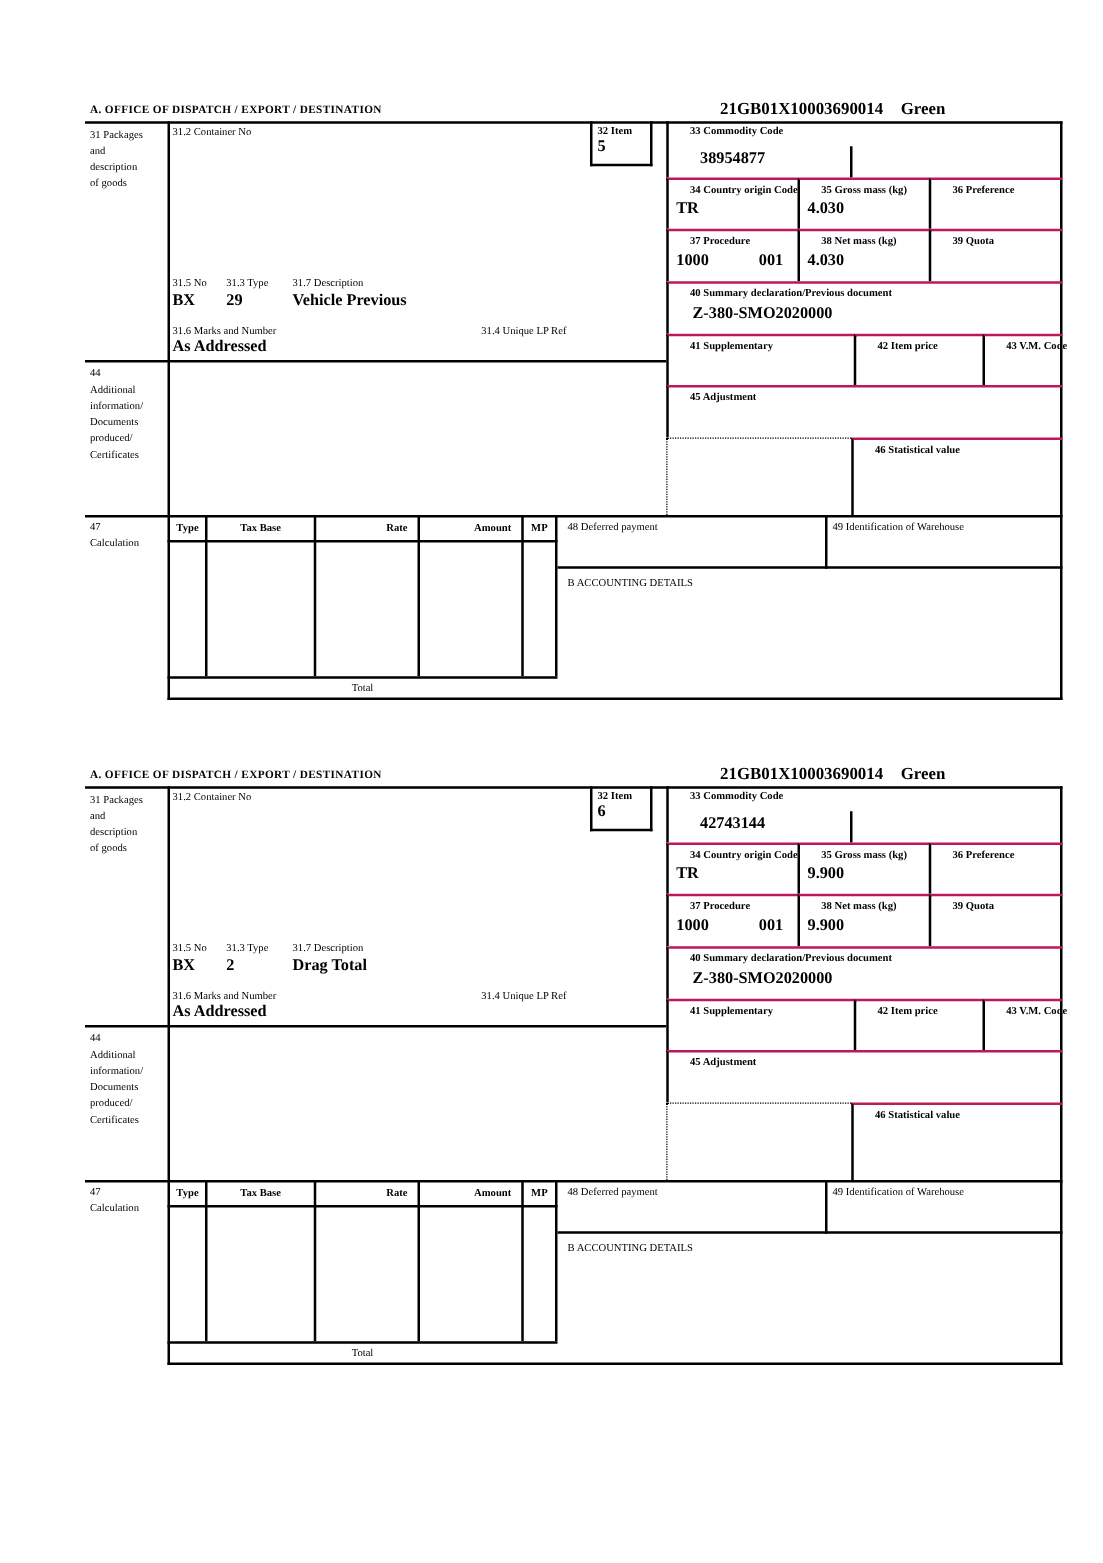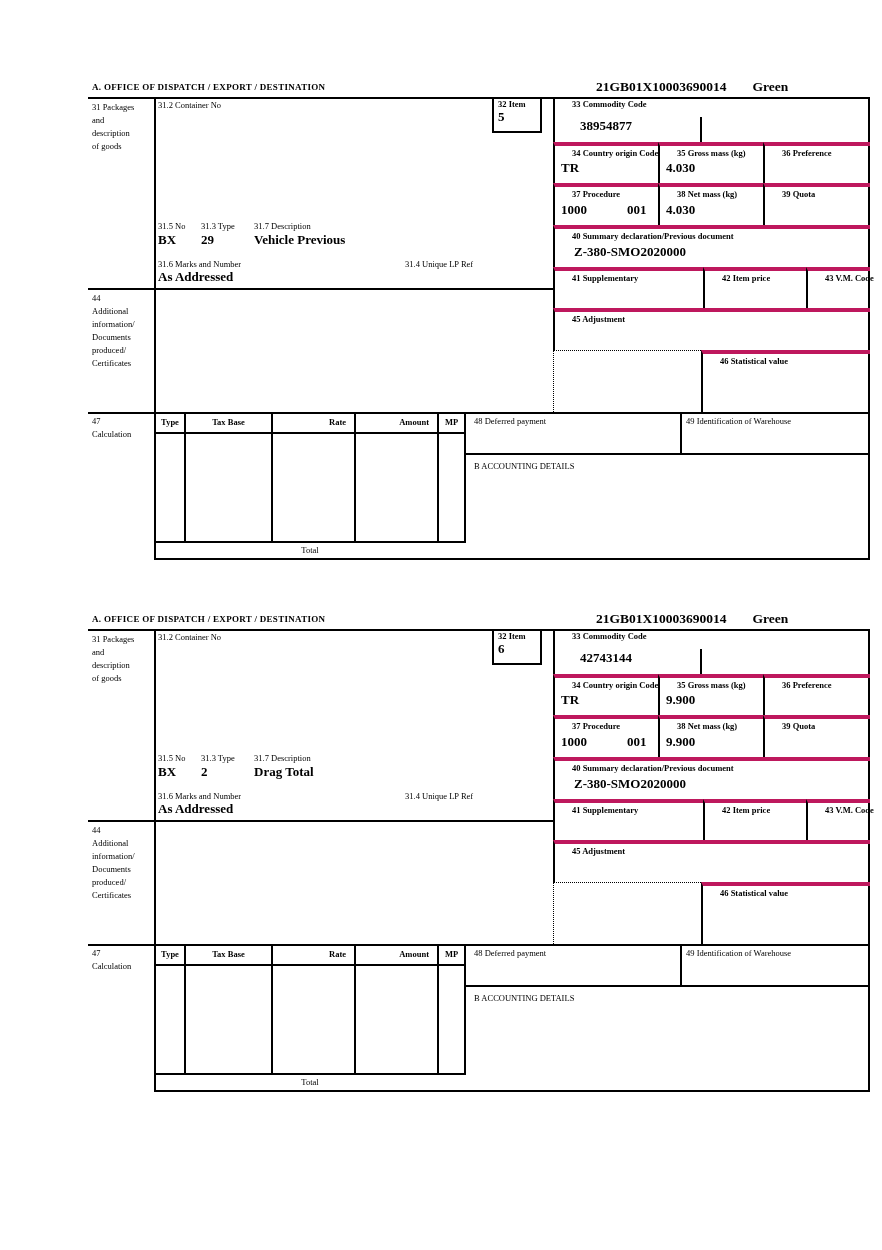--- a/index.html
+++ b/index.html
@@ -1,31 +1,31 @@
 <!DOCTYPE html>
 <html><head>
 <meta charset="utf-8">
 <style>
   html,body{margin:0;padding:0;background:#fff;}
   #page{position:relative;width:882px;height:1250px;background:#fff;overflow:hidden;
         font-family:"Liberation Serif",serif;color:#000;}
-  .sec{position:absolute;left:88px;width:782px;height:541px;}
+  .sec{position:absolute;left:68px;width:782px;height:541px;}
   .hl{position:absolute;height:2px;background:#000;}
   .vl{position:absolute;width:2px;background:#000;}
   .lab{font-weight:bold;font-size:8.5px;line-height:10px;white-space:nowrap;}
   .alab{position:absolute;font-weight:normal;font-size:8.5px;line-height:10px;white-space:nowrap;}
   .val{position:absolute;font-weight:bold;font-size:13px;line-height:15px;white-space:nowrap;}
   .cell{position:absolute;box-sizing:border-box;padding:2px 0 0 4px;}
   .bl{border-left:2px solid #000;padding-left:17px;}
-  .bt{border-top:4px solid #be185d;font-family:Liberation Serif, serif;}
+  .bt{border-top:2px solid #be185d;font-family:Liberation Serif, serif;}
   .dotL{border-left:1.5px dotted #000;}
   .dotT{border-top:1.5px dotted #000;}
   .hdr{position:absolute;top:-15px;left:4px;font-weight:bold;font-size:9px;letter-spacing:.3px;white-space:nowrap;}
   .ref{position:absolute;top:-18px;left:508px;font-weight:bold;font-size:13.5px;white-space:nowrap;}
-  .ref span{margin-right:26px;}
+  .ref span{margin-right:14px;}
   .th{position:absolute;top:315px;height:22px;box-sizing:border-box;
       font-weight:bold;font-size:8.5px;line-height:20px;}
   .tc{text-align:center;}
   .tr{text-align:right;padding-right:8px;box-sizing:border-box;}
 </style>
 </head>
 <body>
 
 <div id="page">
 

